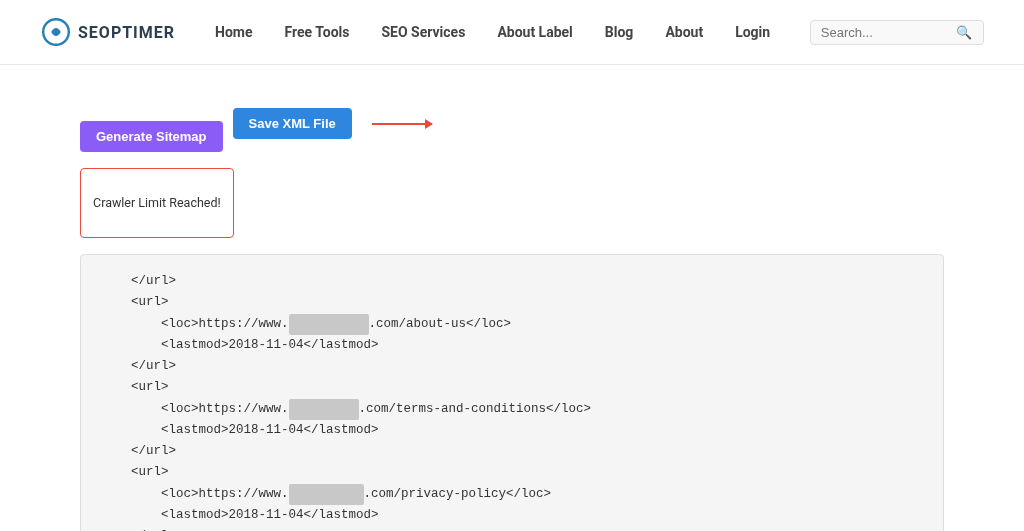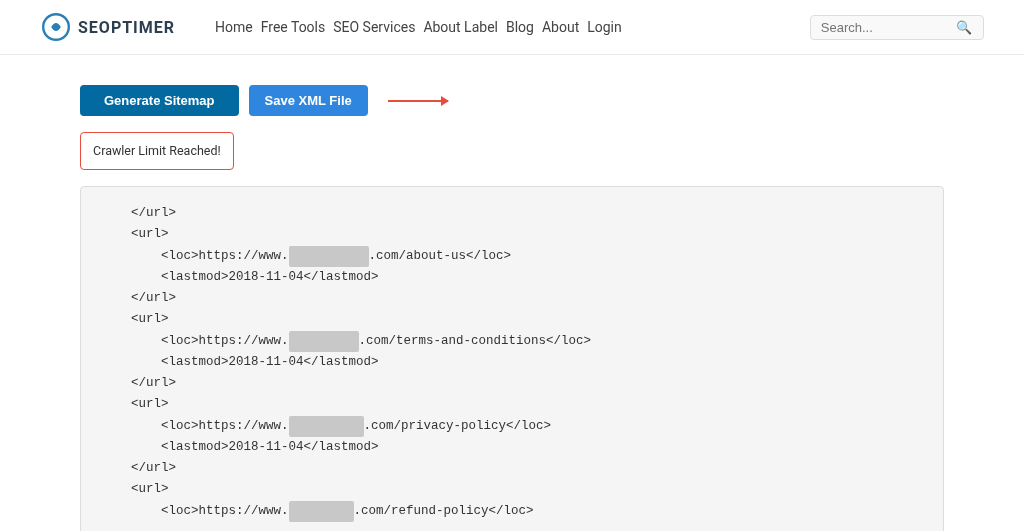--- a/index.html
+++ b/index.html
@@ -8,21 +8,21 @@
       background: #fff;
       color: #333;
       font-size: 14px;
     }
 
     
     header {
       display: flex;
       align-items: center;
       padding: 0 40px;
-      height: 55px;
+      height: 65px;
       border-bottom: 1px solid #e8e8e8;
       background: #fff;
     }
     .logo-area {
       display: flex;
       align-items: center;
       gap: 6px;
       margin-right: 40px;
     }
     .logo-icon {
@@ -31,22 +31,23 @@
     }
     .logo-text {
       font-size: 16px;
       font-weight: 700;
       color: #2c3e50;
       letter-spacing: 1px;
     }
     nav {
       display: flex;
       align-items: center;
-      gap: 8px;
+      gap: 32px;
       flex: 1;
+      font-weight: bold;
     }
     nav a {
       text-decoration: none;
       color: #444;
       font-size: 14px;
     }
     .search-box {
       display: flex;
       align-items: flex-end;
       border: 1px solid #ddd;
@@ -75,28 +76,29 @@
 
     
     .buttons-row {
       display: flex;
       align-items: center;
       gap: 10px;
       margin-bottom: 16px;
       position: relative;
     }
     .btn-generate {
-      background: #0369a1;
+      background: #8b5cf6;
       color: #fff;
       border: none;
       border-radius: 4px;
-      padding: 8px 24px;
+      padding: 8px 16px;
       font-size: 13px;
       font-weight: 600;
       cursor: pointer;
+      margin-top: 26px;
     }
     .btn-save {
       background: #2e86de;
       color: #fff;
       border: none;
       border-radius: 4px;
       padding: 8px 16px;
       font-size: 13px;
       font-weight: 600;
       cursor: pointer;
@@ -120,21 +122,21 @@
       top: -4px;
       border-left: 8px solid #e74c3c;
       border-top: 5px solid transparent;
       border-bottom: 5px solid transparent;
     }
 
     
     .warning-box {
       border: 1px solid #e74c3c;
       border-radius: 4px;
-      padding: 8px 12px;
+      padding: 24px 12px;
       margin-bottom: 16px;
       display: inline-block;
       background: #fff;
     }
     .warning-box p {
       font-size: 12.5px;
       color: #333;
       line-height: 1.6;
     }
 

